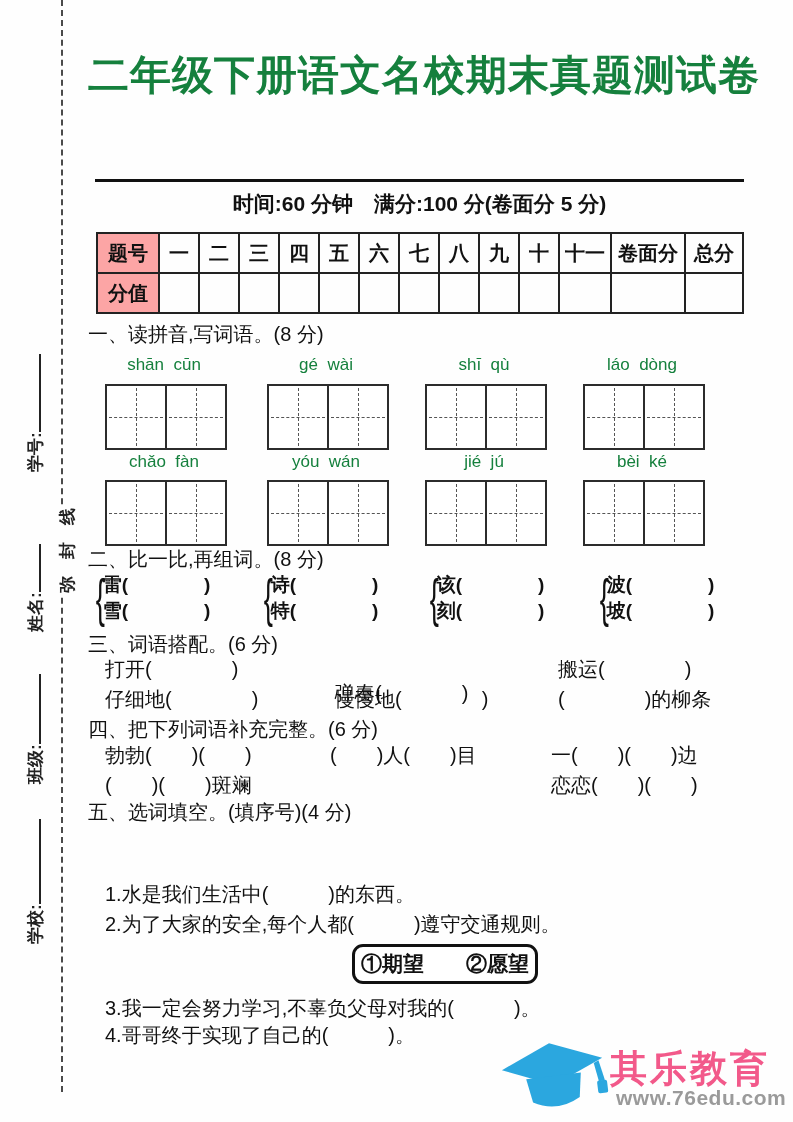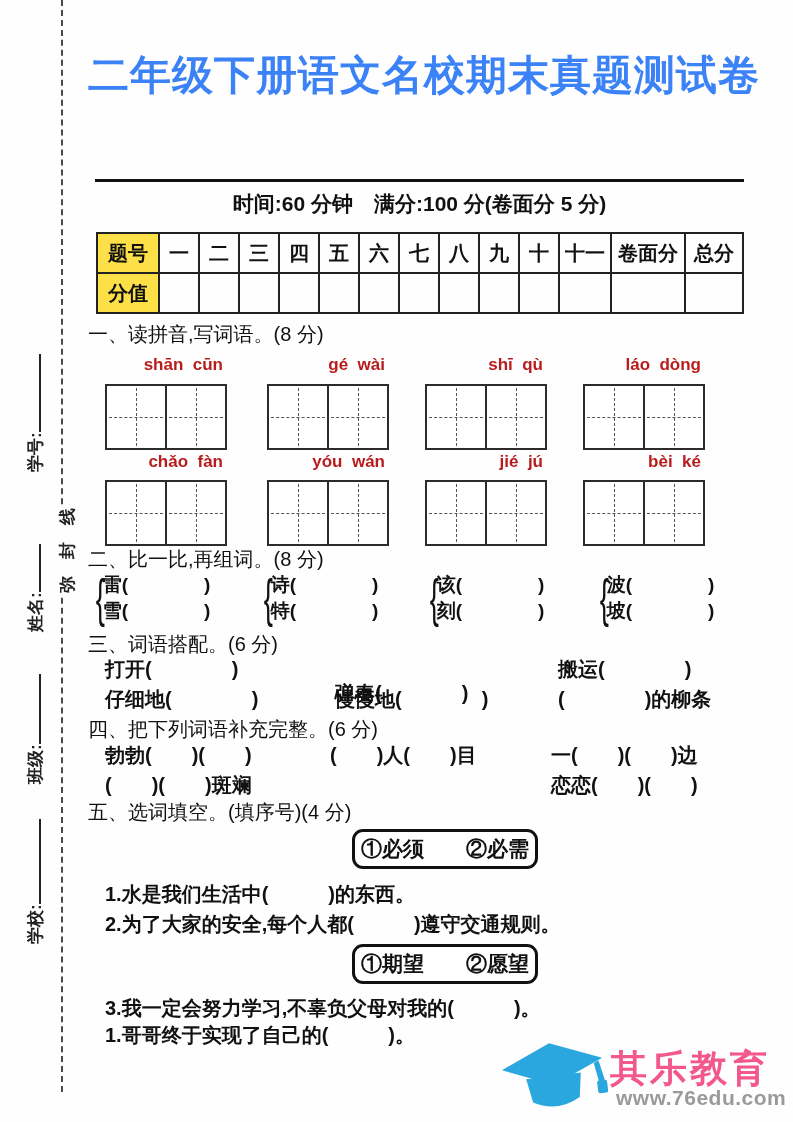--- a/index.html
+++ b/index.html
@@ -14,36 +14,36 @@
     border-left:2px dashed #4a4a4a;z-index:1;}
   .vlab{position:absolute;transform-origin:0 0;transform:rotate(-90deg);
     white-space:nowrap;font-size:17px;font-weight:700;color:#222;z-index:2;}
   .vlab .u{display:inline-block;border-bottom:2px solid #222;height:13px;}
   .sealtxt{position:absolute;transform-origin:0 0;transform:rotate(-90deg);
     white-space:pre;font-size:17px;font-weight:700;color:#222;background:#fefefe;
     z-index:3;padding:4px 3px;}
   
   .title{left:88px;top:48px;width:657px;text-align:center;
     font-family:"Liberation Serif",serif;font-weight:900;font-size:41px;
-    letter-spacing:1px;color:#3b82f6;white-space:nowrap;}
+    letter-spacing:1px;color:#15803d;white-space:nowrap;}
   .rule{left:95px;top:179px;width:649px;height:3px;background:#111;}
   .subtitle{left:95px;top:190px;width:649px;text-align:center;
     font-size:21px;font-weight:700;white-space:pre;}
   
   .score-table{position:absolute;left:96px;top:232px;border-collapse:collapse;
     table-layout:fixed;}
   .score-table td{border:2px solid #222;height:38px;text-align:center;
     font-size:20px;font-weight:700;padding:0;}
-  .score-table td.hd{background:#fde047;}
+  .score-table td.hd{background:#fca5a5;}
   
   .hding{font-size:20px;font-weight:400;white-space:pre;}
-  .bodytx{font-size:20px;font-weight:700;white-space:pre;}
-  
-  .pinyin{width:118px;text-align:right;font-size:17px;font-weight:700;
-    white-space:pre;color:#b91c1c;}
+  .bodytx{font-size:20px;font-weight:400;white-space:pre;}
+  
+  .pinyin{width:118px;text-align:center;font-size:17px;font-weight:400;
+    white-space:pre;color:#15803d;}
   .grid-group{position:absolute;width:118px;height:62px;border:2px solid #2c2c2c;
     display:flex;background:#fff;}
   .tian{flex:1;position:relative;}
   .tian + .tian{border-left:2px solid #2c2c2c;}
   .tian::before{content:"";position:absolute;left:50%;top:2px;bottom:2px;
     border-left:1px dashed #555;}
   .tian::after{content:"";position:absolute;top:50%;left:2px;right:2px;
     border-top:1px dashed #555;}
   
   .pair{position:absolute;display:flex;align-items:center;}
@@ -198,26 +198,25 @@
   <div class="abs bodytx" style="left:335px;top:686px;">慢慢地(　　　　)</div>
 
   <div class="abs hding" style="left:88px;top:716px;">四、把下列词语补充完整。(6 分)</div>
   <div class="abs bodytx" style="left:105px;top:742px;">勃勃(　　)(　　)</div>
   <div class="abs bodytx" style="left:551px;top:742px;">一(　　)(　　)边</div>
   <div class="abs bodytx" style="left:330px;top:742px;">(　　)人(　　)目</div>
   <div class="abs bodytx" style="left:105px;top:772px;">(　　)(　　)斑斓</div>
   <div class="abs bodytx" style="left:551px;top:772px;">恋恋(　　)(　　)</div>
 
   <div class="abs hding" style="left:88px;top:799px;">五、选词填空。(填序号)(4 分)</div>
-  <div class="abs opt-box" style="top:829px;">①必须　　②必需</div>
   <div class="abs bodytx" style="left:105px;top:881px;">1.水是我们生活中(　　　)的东西。</div>
   <div class="abs bodytx" style="left:105px;top:911px;">2.为了大家的安全,每个人都(　　　)遵守交通规则。</div>
   <div class="abs opt-box" style="top:944px;">①期望　　②愿望</div>
   <div class="abs bodytx" style="left:105px;top:995px;">3.我一定会努力学习,不辜负父母对我的(　　　)。</div>
-  <div class="abs bodytx" style="left:105px;top:1022px;">1.哥哥终于实现了自己的(　　　)。</div>
+  <div class="abs bodytx" style="left:105px;top:1022px;">4.哥哥终于实现了自己的(　　　)。</div>
 
   <svg class="abs" style="left:494px;top:1036px;" width="118" height="82" viewBox="0 0 118 82">
     <g transform="rotate(-7 59 40)" fill="#2BA7DF">
       <polygon points="9,28 59,7 110,28 59,49"></polygon>
       <path d="M32,40 L87,40 L83,64 Q59,77 36,64 Z"></path>
       <path d="M106,30 L110,50 L104,51 L101,32 Z"></path>
       <rect x="102" y="50" width="10" height="13" rx="2"></rect>
     </g>
   </svg>
   <div class="abs brand" style="color:#F2598A;">其乐教育</div>

